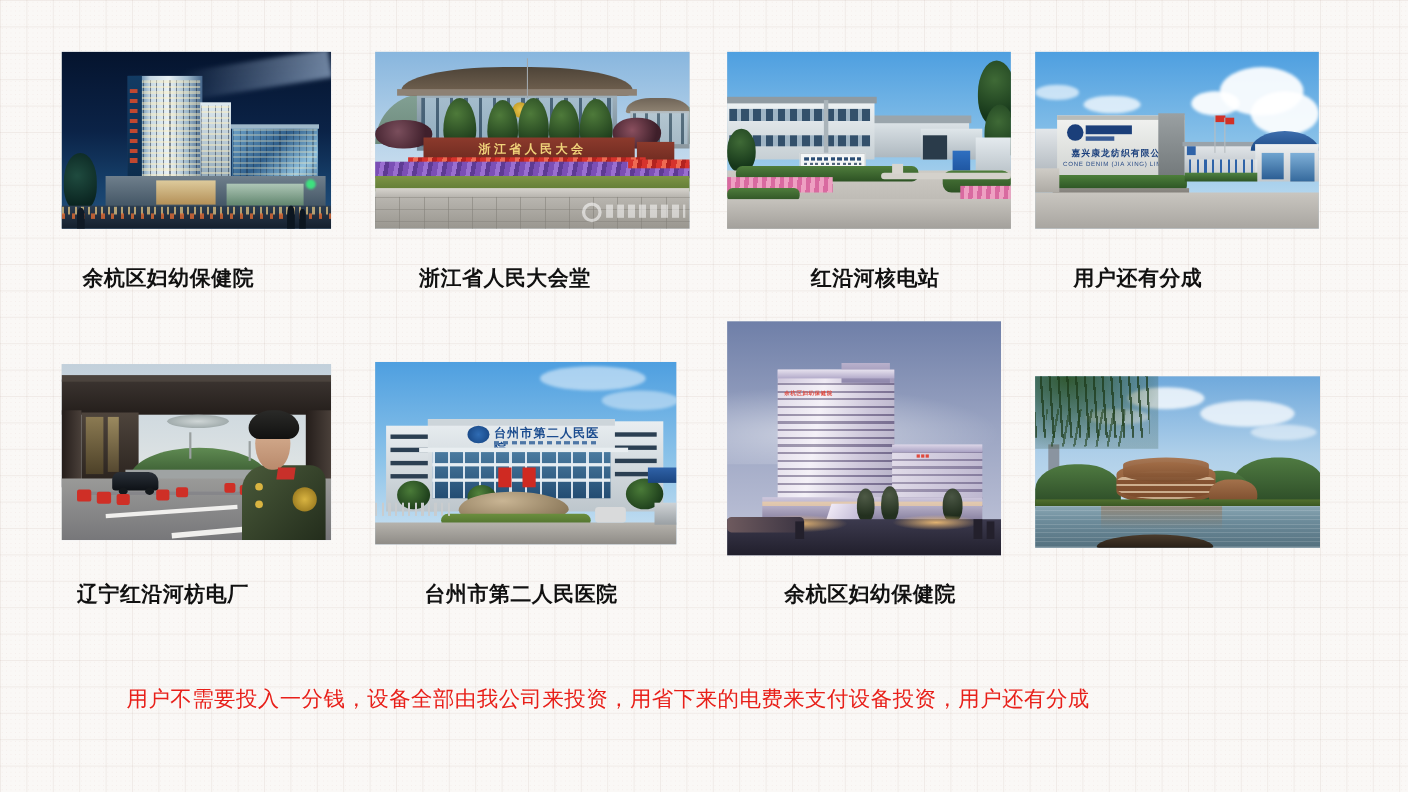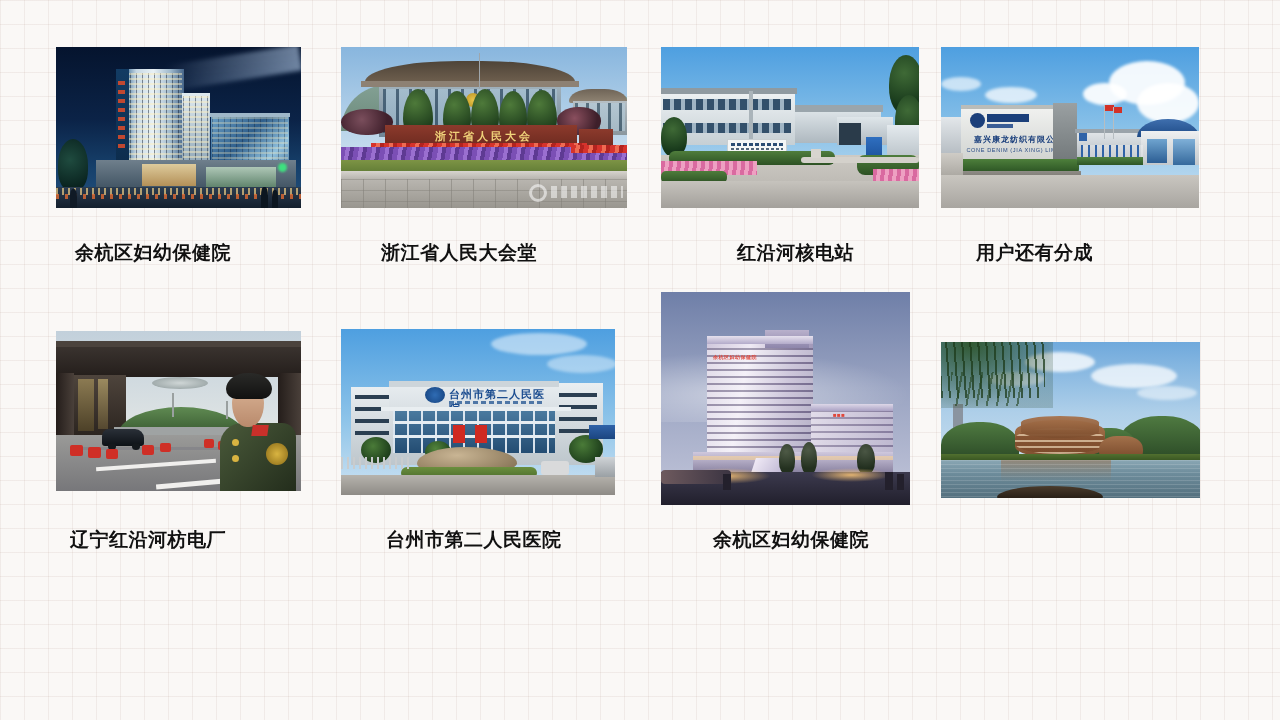--- a/index.html
+++ b/index.html
@@ -464,14 +464,15 @@
       <div class="layer" style="left:0;top:118px;width:259px;height:38px;background-image:repeating-linear-gradient(to bottom,rgba(255,255,255,.14) 0 1px,transparent 1px 4px);"></div>
 
       <div class="layer willow" style="left:-6px;top:-6px;width:118px;height:72px;"></div>
       <div class="layer" style="left:0;top:0;width:104px;height:56px;background-image:repeating-linear-gradient(86deg, rgba(28,58,26,.75) 0 2px, transparent 2px 8px);"></div>
       <div class="layer" style="left:10px;top:30px;width:72px;height:34px;background-image:repeating-linear-gradient(100deg, rgba(34,66,30,.6) 0 2px, transparent 2px 10px);"></div>
 
       <div class="layer boat" style="left:56px;top:144px;width:106px;height:14px;"></div>
     </div>
   </div>
 
+  <div class="footer-note" style="left:115px;top:622px;">用户不需要投入一分钱，设备全部由我公司来投资，用省下来的电费来支付设备投资，用户还有分成</div>
 
 </div>
 
 </body></html>

